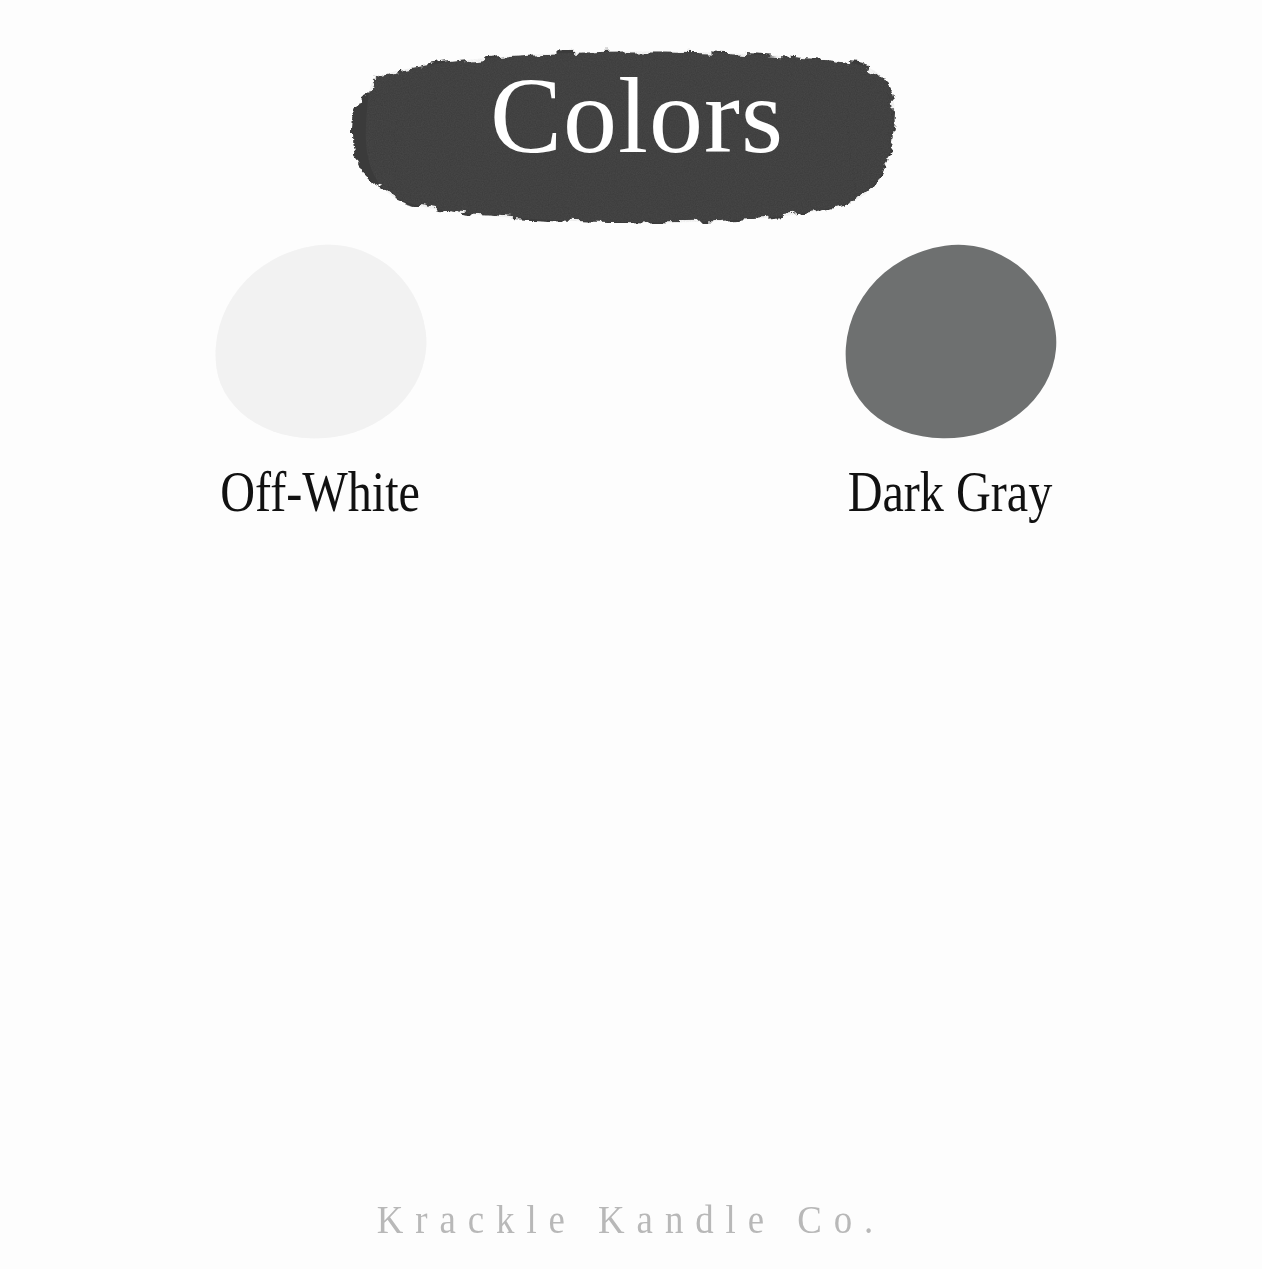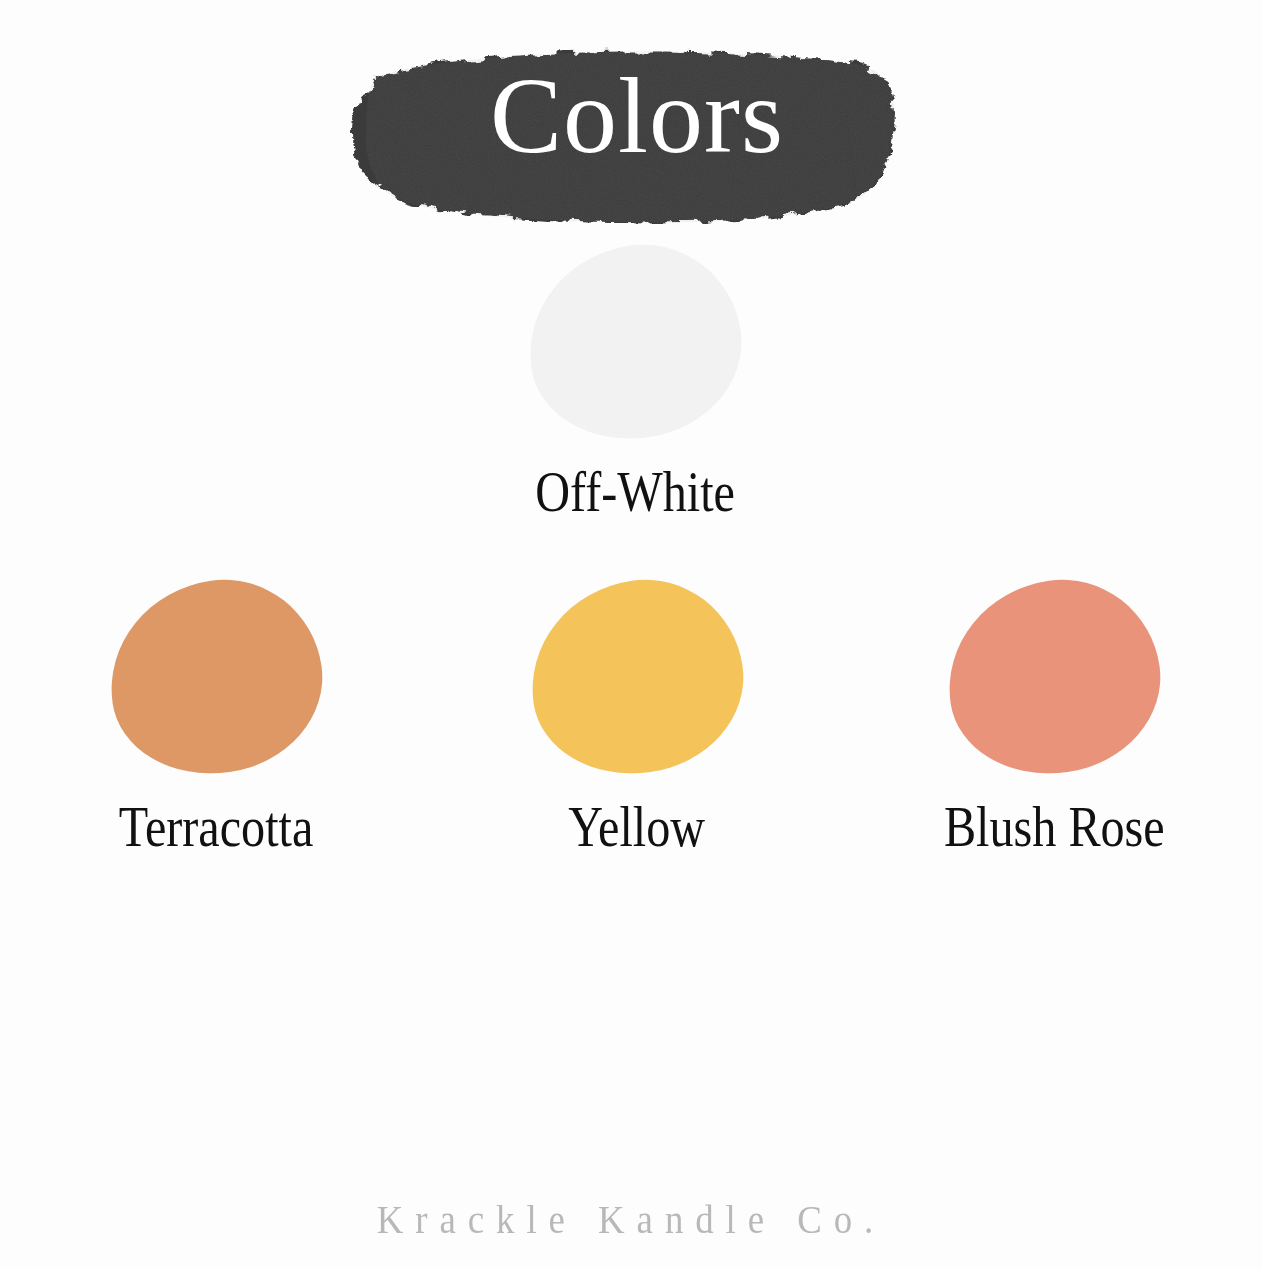--- a/index.html
+++ b/index.html
@@ -161,35 +161,25 @@
     <div class="banner-title" style="color: rgb(255, 255, 255);">Colors</div>
   </div>
 
   <div class="grid">
 
     <div class="row">
       <div class="cell">
         <div class="swatch" style="background: rgb(242, 242, 242);"></div>
         <div class="swatch-label">Off-White</div>
       </div>
+      <div class="cell">
+        <div class="swatch" style="background: rgb(110, 112, 112);"></div>
+        <div class="swatch-label">Dark Gray</div>
+      </div>
     </div>
 
 
-    <div class="row">
-      <div class="cell">
-        <div class="swatch" style="background: rgb(221, 152, 101);"></div>
-        <div class="swatch-label">Terracotta</div>
-      </div>
-      <div class="cell">
-        <div class="swatch" style="background: rgb(244, 196, 91);"></div>
-        <div class="swatch-label">Yellow</div>
-      </div>
-      <div class="cell">
-        <div class="swatch" style="background: rgb(232, 147, 122);"></div>
-        <div class="swatch-label">Blush Rose</div>
-      </div>
-    </div>
 
   </div>
 
   <div class="footer" style="color: rgb(184, 184, 184);">Krackle Kandle Co.</div>
 
 </div>
 
 </body></html>

